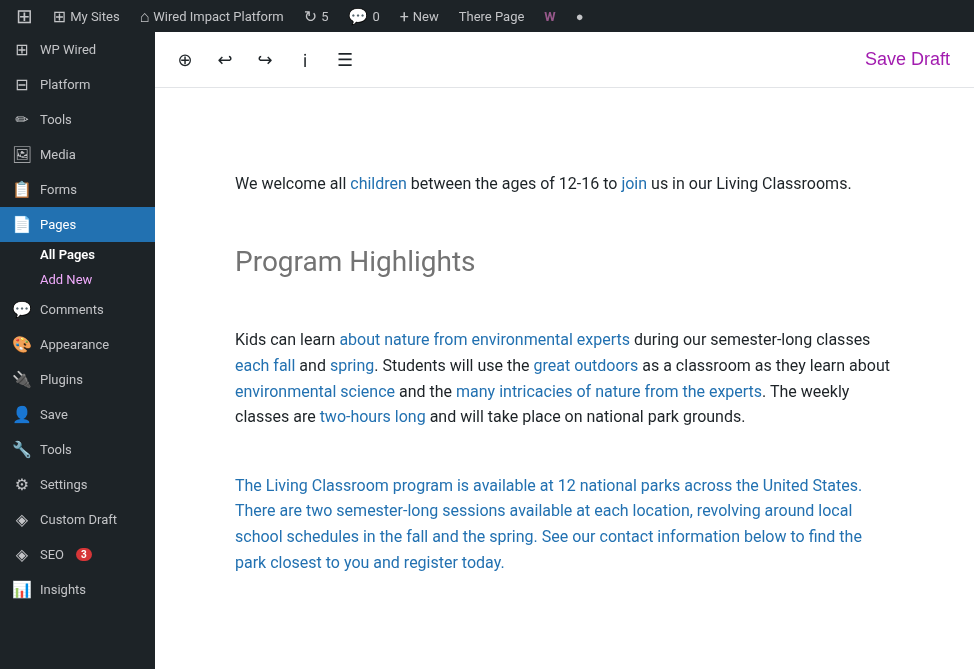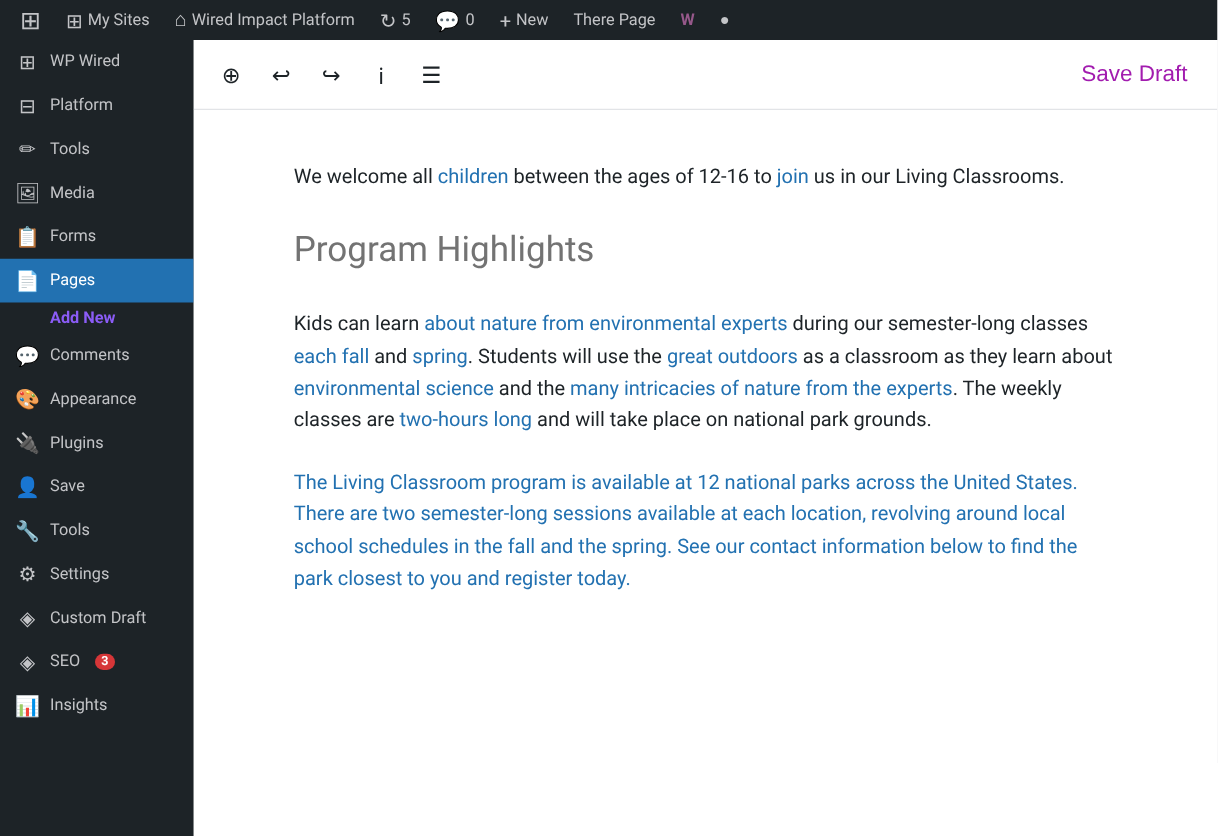--- a/index.html
+++ b/index.html
@@ -52,24 +52,23 @@
       padding: 8px 12px;
       color: #c3c4c7;
       cursor: pointer;
       font-size: 13px;
       white-space: nowrap;
     }
     .sidebar-item.active { background: #2271b1; color: #fff; }
     .sidebar-item .icon { width: 20px; text-align: center; font-size: 16px; flex-shrink: 0; }
     .sidebar-sub-item {
       padding: 5px 12px 5px 40px;
-      color: #8b5cf6;
+      color: #f0abfc;
       cursor: pointer;
       font-size: 13px;
-      font-weight: bold;
     }
     .sidebar-sub-item.active { color: #fff; font-weight: 600; }
     .sidebar-badge {
       background: #d63638;
       color: #fff;
       border-radius: 10px;
       padding: 1px 5px;
       font-size: 10px;
       font-weight: bold;
       margin-left: 4px;
@@ -124,20 +123,21 @@
       flex: 1;
       overflow-y: auto;
       padding: 40px 80px;
       background: #fff;
     }
     .editor-block {
       margin-bottom: 24px;
       font-size: 16px;
       line-height: 1.6;
       color: #1d2327;
+      margin-top: 43px;
     }
     .editor-block p {
       margin-bottom: 16px;
       font-size: 16px;
       line-height: 1.6;
     }
     .editor-block h2 {
       font-size: 28px;
       font-weight: 400;
       color: #737373;
@@ -206,20 +206,21 @@
       <span>Media</span>
     </div>
     <div class="sidebar-item">
       <span class="icon">📋</span>
       <span>Forms</span>
     </div>
     <div class="sidebar-item active">
       <span class="icon">📄</span>
       <span>Pages</span>
     </div>
+    <div class="sidebar-sub-item active">All Pages</div>
     <div class="sidebar-sub-item">Add New</div>
     <div class="sidebar-item">
       <span class="icon">💬</span>
       <span>Comments</span>
     </div>
     <div class="sidebar-item">
       <span class="icon">🎨</span>
       <span>Appearance</span>
     </div>
     <div class="sidebar-item">

